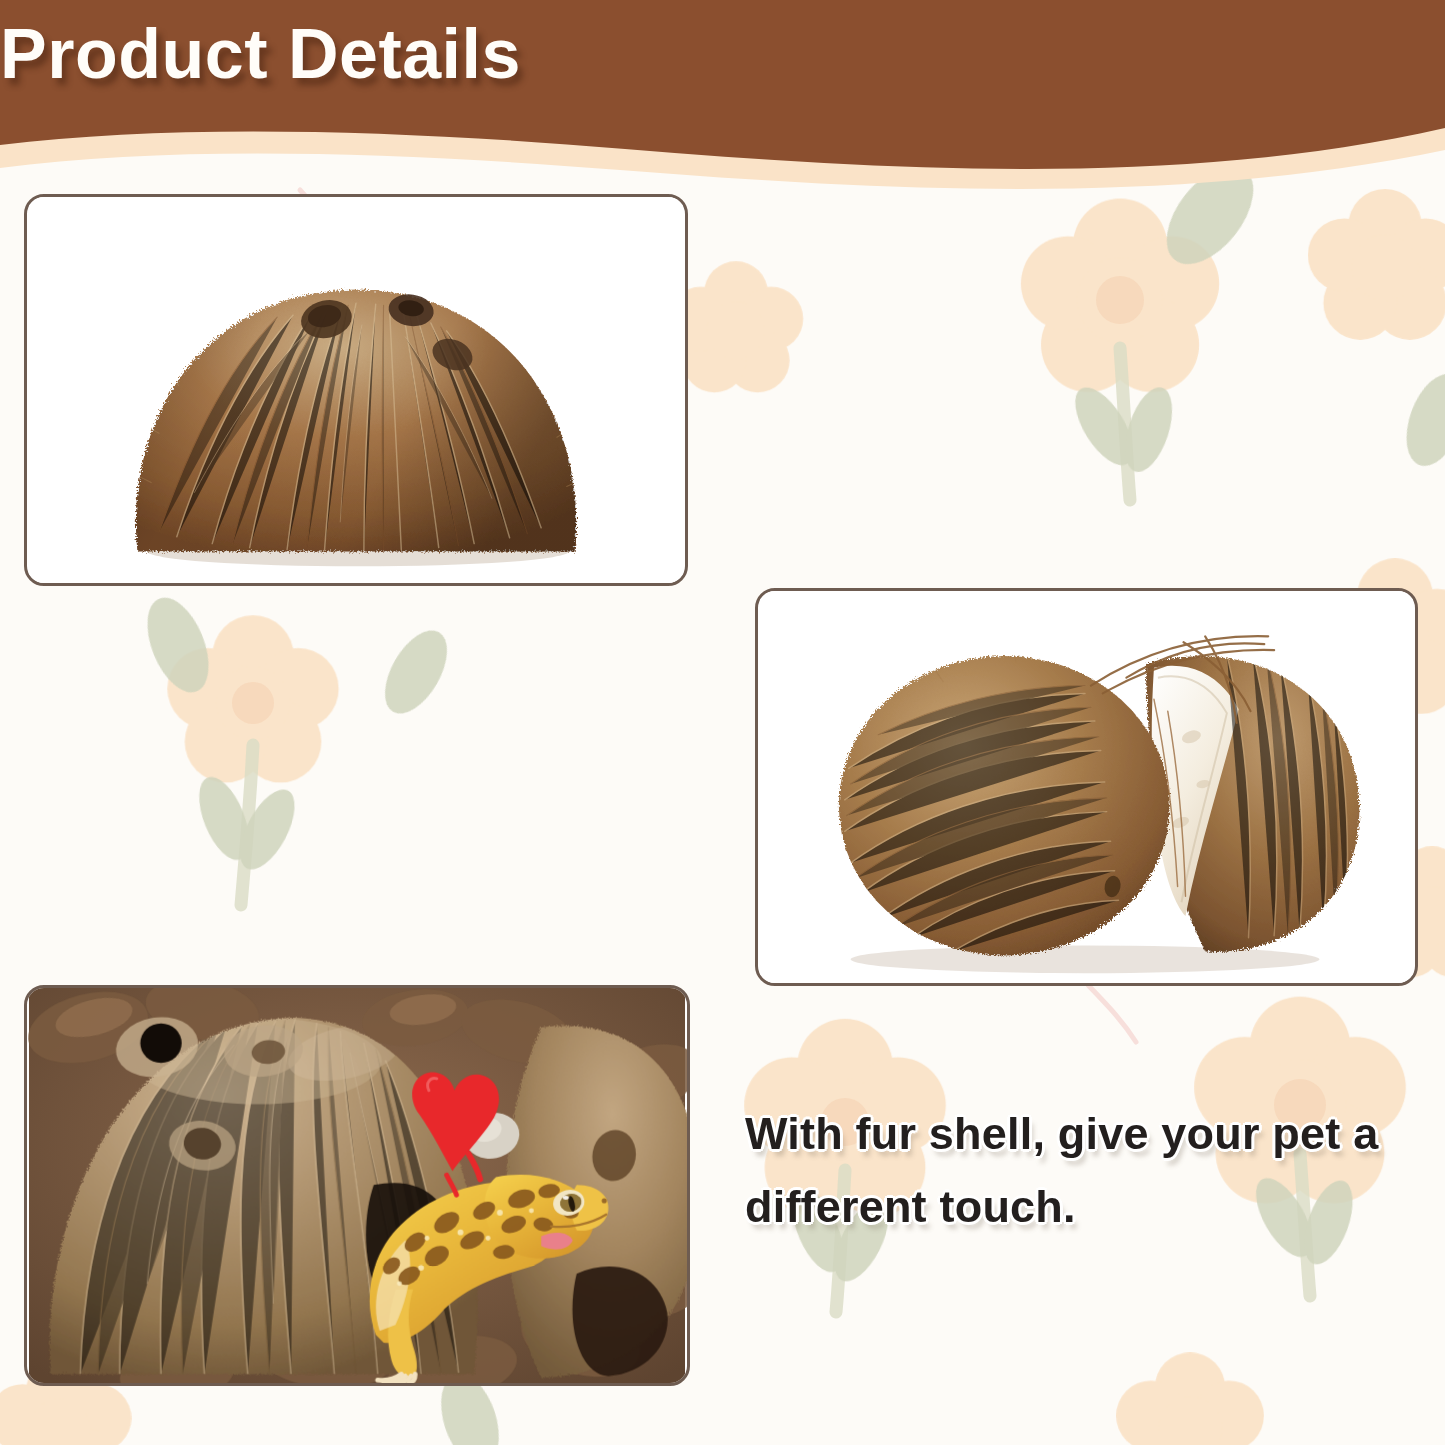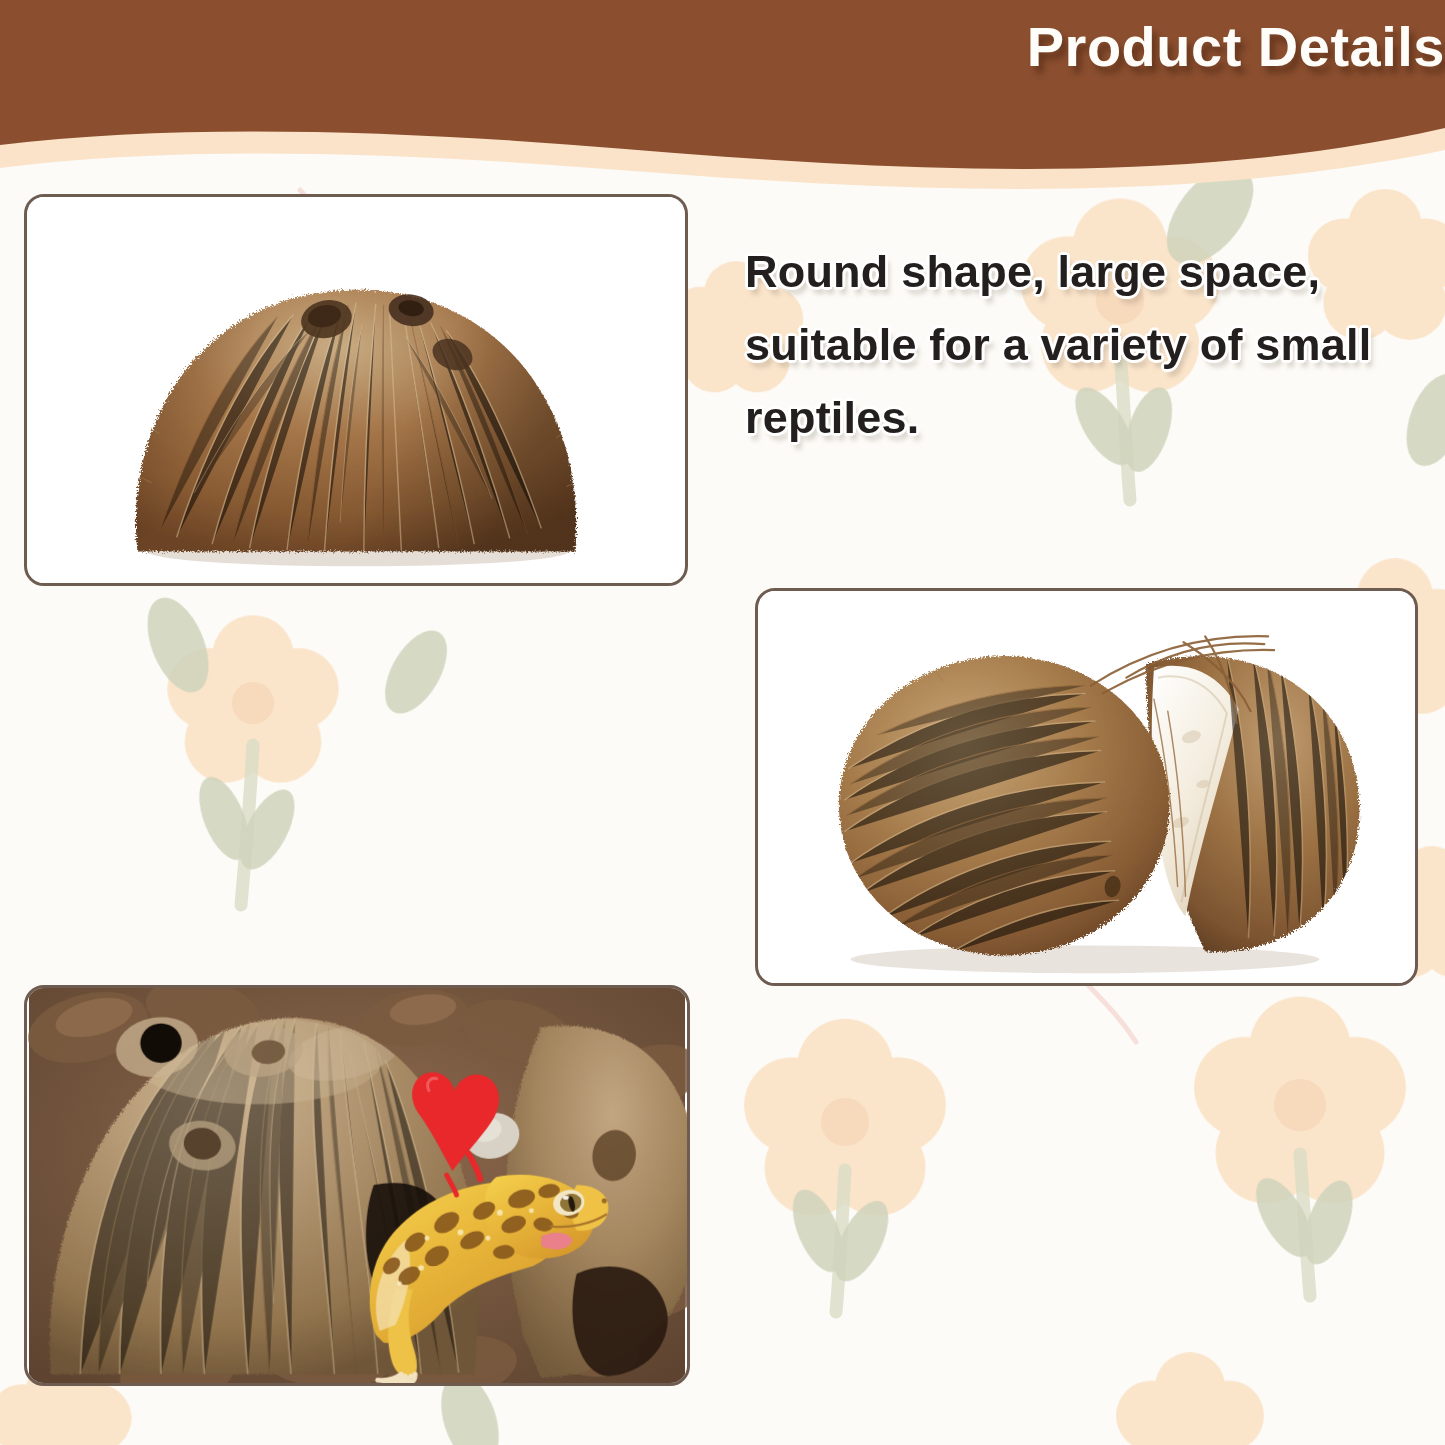--- a/index.html
+++ b/index.html
@@ -31,22 +31,22 @@
     left: 0; top: 0;
     width: 1445px;
     height: 210px;
     z-index: 2;
   }
   .header svg { display: block; width: 1445px; height: 210px; }
   .header-title {
     position: absolute;
     left: 0; top: 14px;
     width: 1445px;
-    text-align: right;
-    font-size: 56px;
+    text-align: left;
+    font-size: 70px;
     font-weight: 700;
     letter-spacing: 0.5px;
     color: #FFFDF9;
     text-shadow: 5px 7px 6px rgba(60,26,10,0.45);
     z-index: 3;
     font-family: "Liberation Sans", sans-serif;
   }
 
   
   .photo-card {
@@ -540,17 +540,17 @@
         <path d="M396 128 C 380 106, 394 82, 414 86 C 424 88, 430 96, 432 104
                  C 436 94, 446 86, 458 88 C 478 92, 484 116, 468 138
                  C 454 158, 436 176, 430 186 C 422 172, 410 148, 396 128 Z" fill="#E8282B"></path>
         <path d="M406 104 C 402 96, 408 90, 414 92" fill="none" stroke="#F36A6C" stroke-width="3" stroke-linecap="round" opacity="0.8"></path>
         <path d="M446 168 C 452 178, 456 186, 458 194" fill="none" stroke="#E8282B" stroke-width="6" stroke-linecap="round"></path>
         <path d="M424 190 C 428 198, 432 204, 434 210" fill="none" stroke="#E8282B" stroke-width="5" stroke-linecap="round"></path>
       </g>
     </svg>
   </div>
 
-  <div class="caption" id="caption-round-shape">Round shape, large space, suitable for a variety of small reptiles.</div>
-
-
+
+
+  <div class="caption" id="caption-fur-shell">With fur shell, give your pet a different touch.</div>
 
 </div>
 
 </body></html>

